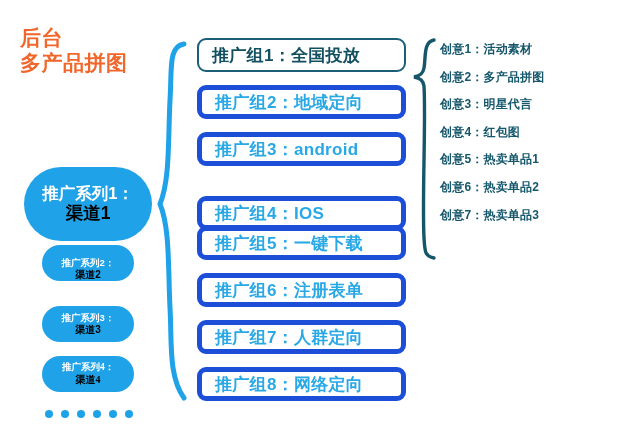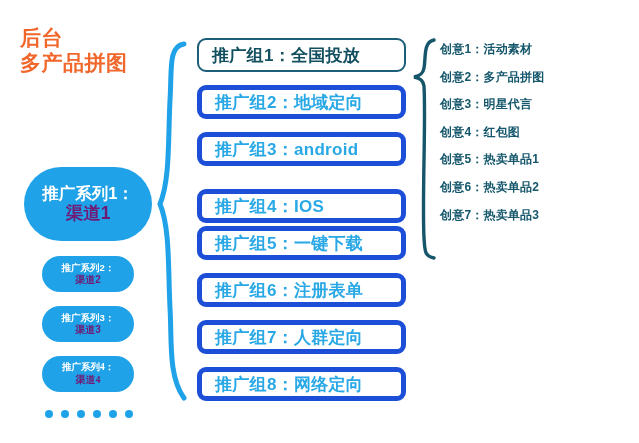--- a/index.html
+++ b/index.html
@@ -40,41 +40,41 @@
     text-align: center;
     border-radius: 50% / 50%;
     display: flex;
     flex-direction: column;
     align-items: center;
     justify-content: center;
     font-weight: bold;
     line-height: 1.22;
     box-sizing: border-box;
   }
-  .series-oval .s-sub { color: #701a75; }
+  .series-oval .s-sub { color: #000000; }
 
   #series-1 {
     left: 24px;
     top: 167px;
     width: 128px;
     height: 74px;
     font-size: 16.5px;
     border-radius: 40px;
   }
   #series-1 .s-sub { font-size: 17.5px; }
 
   .series-small {
     left: 42px;
     width: 92px;
     height: 36px;
     font-size: 9.5px;
     border-radius: 20px;
   }
   .series-small .s-sub { font-size: 10px; }
-  #series-2 { top: 256px; }
+  #series-2 { top: 245px; justify-content: flex-end; }
   #series-3 { top: 306px; }
   #series-4 { top: 356px; font-family: Liberation Serif, serif; }
 
   
   #ellipsis {
     position: absolute;
     left: 45px;
     top: 410px;
     width: 88px;
     display: flex;
@@ -193,21 +193,21 @@
   <div id="groups">
       <div class="group-box selected" style="top: 38px;">
         <span>推广组1：全国投放</span>
       </div>
       <div class="group-box" style="top: 85px;">
         <span>推广组2：地域定向</span>
       </div>
       <div class="group-box" style="top: 132px;">
         <span>推广组3：android</span>
       </div>
-      <div class="group-box" style="top: 189px;">
+      <div class="group-box" style="top: 196px;">
         <span>推广组4：IOS</span>
       </div>
       <div class="group-box" style="top: 226px;">
         <span>推广组5：一键下载</span>
       </div>
       <div class="group-box" style="top: 273px;">
         <span>推广组6：注册表单</span>
       </div>
       <div class="group-box" style="top: 320px;">
         <span>推广组7：人群定向</span>

